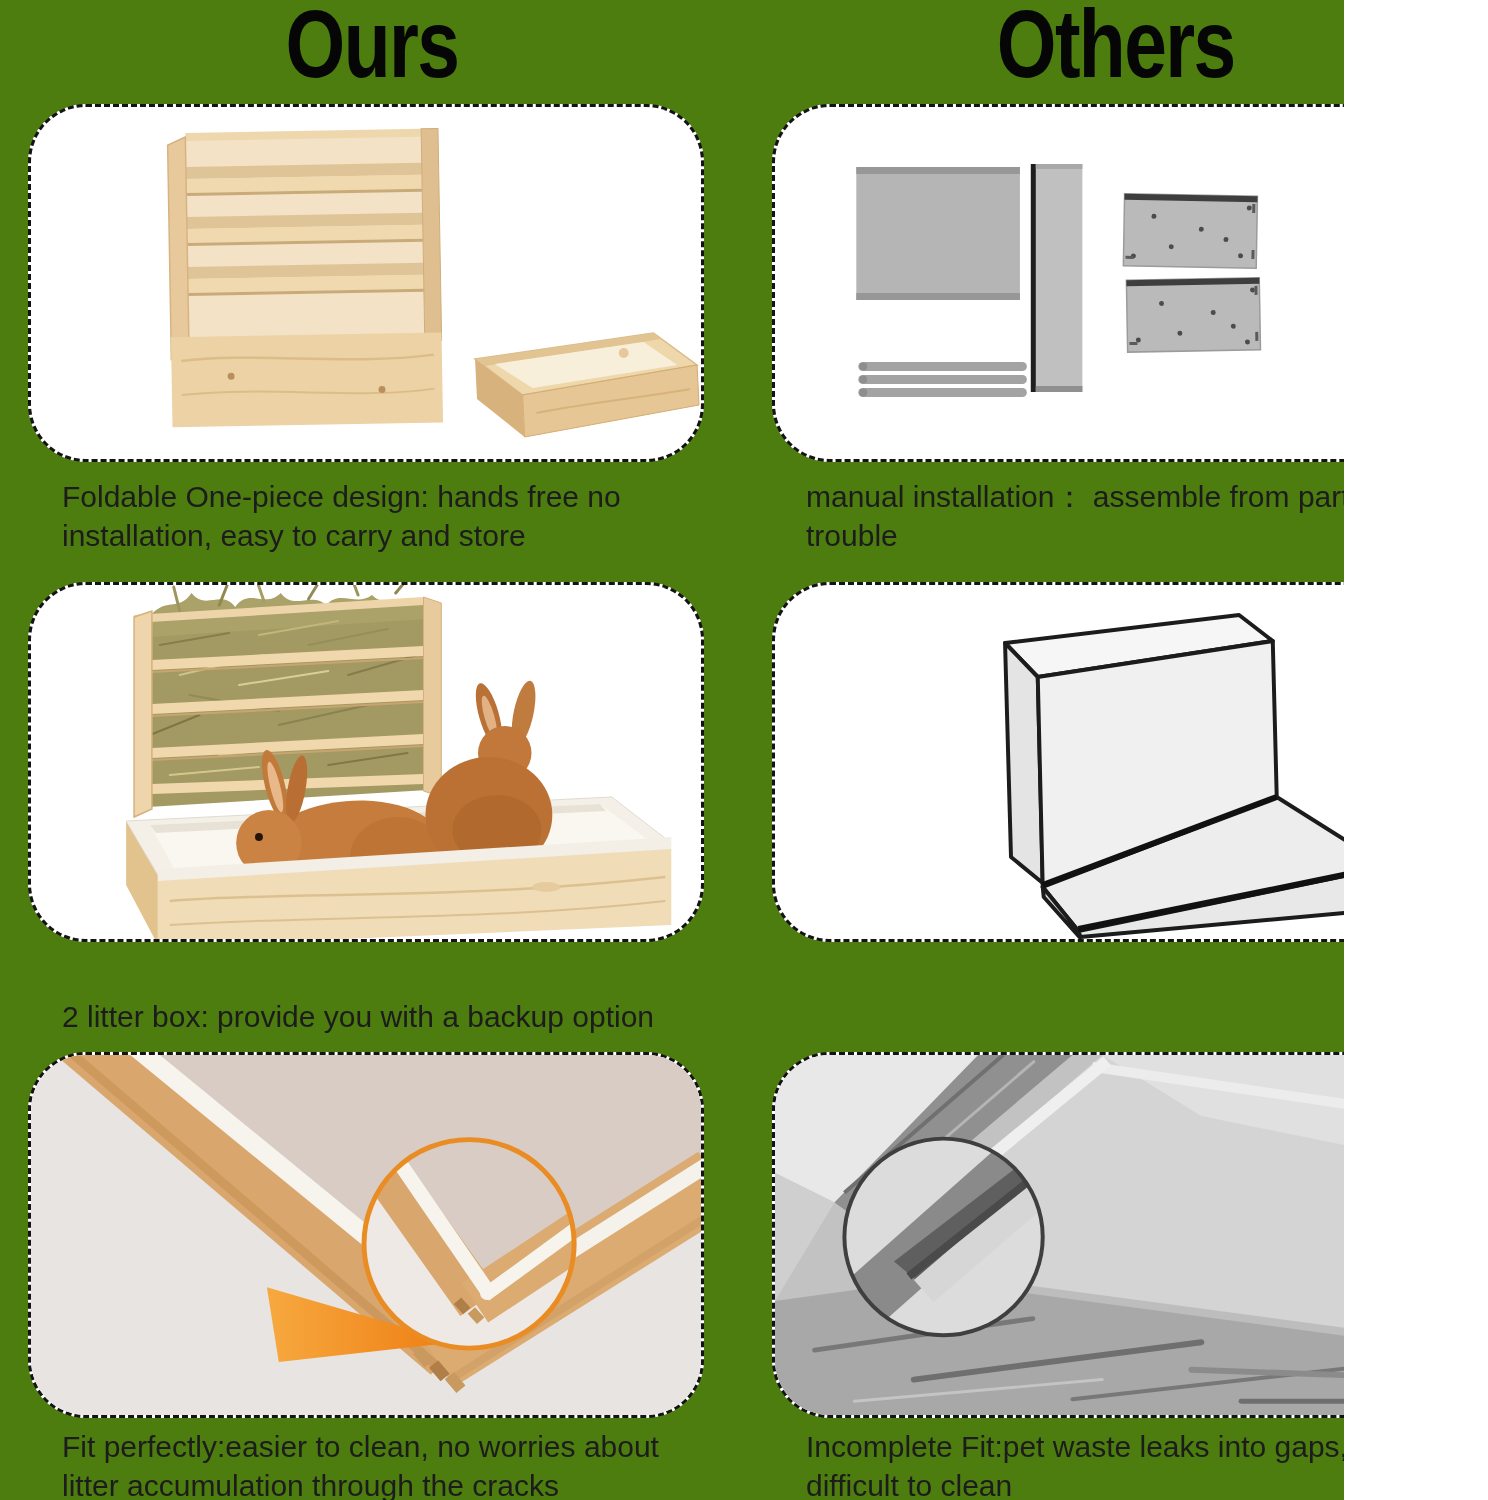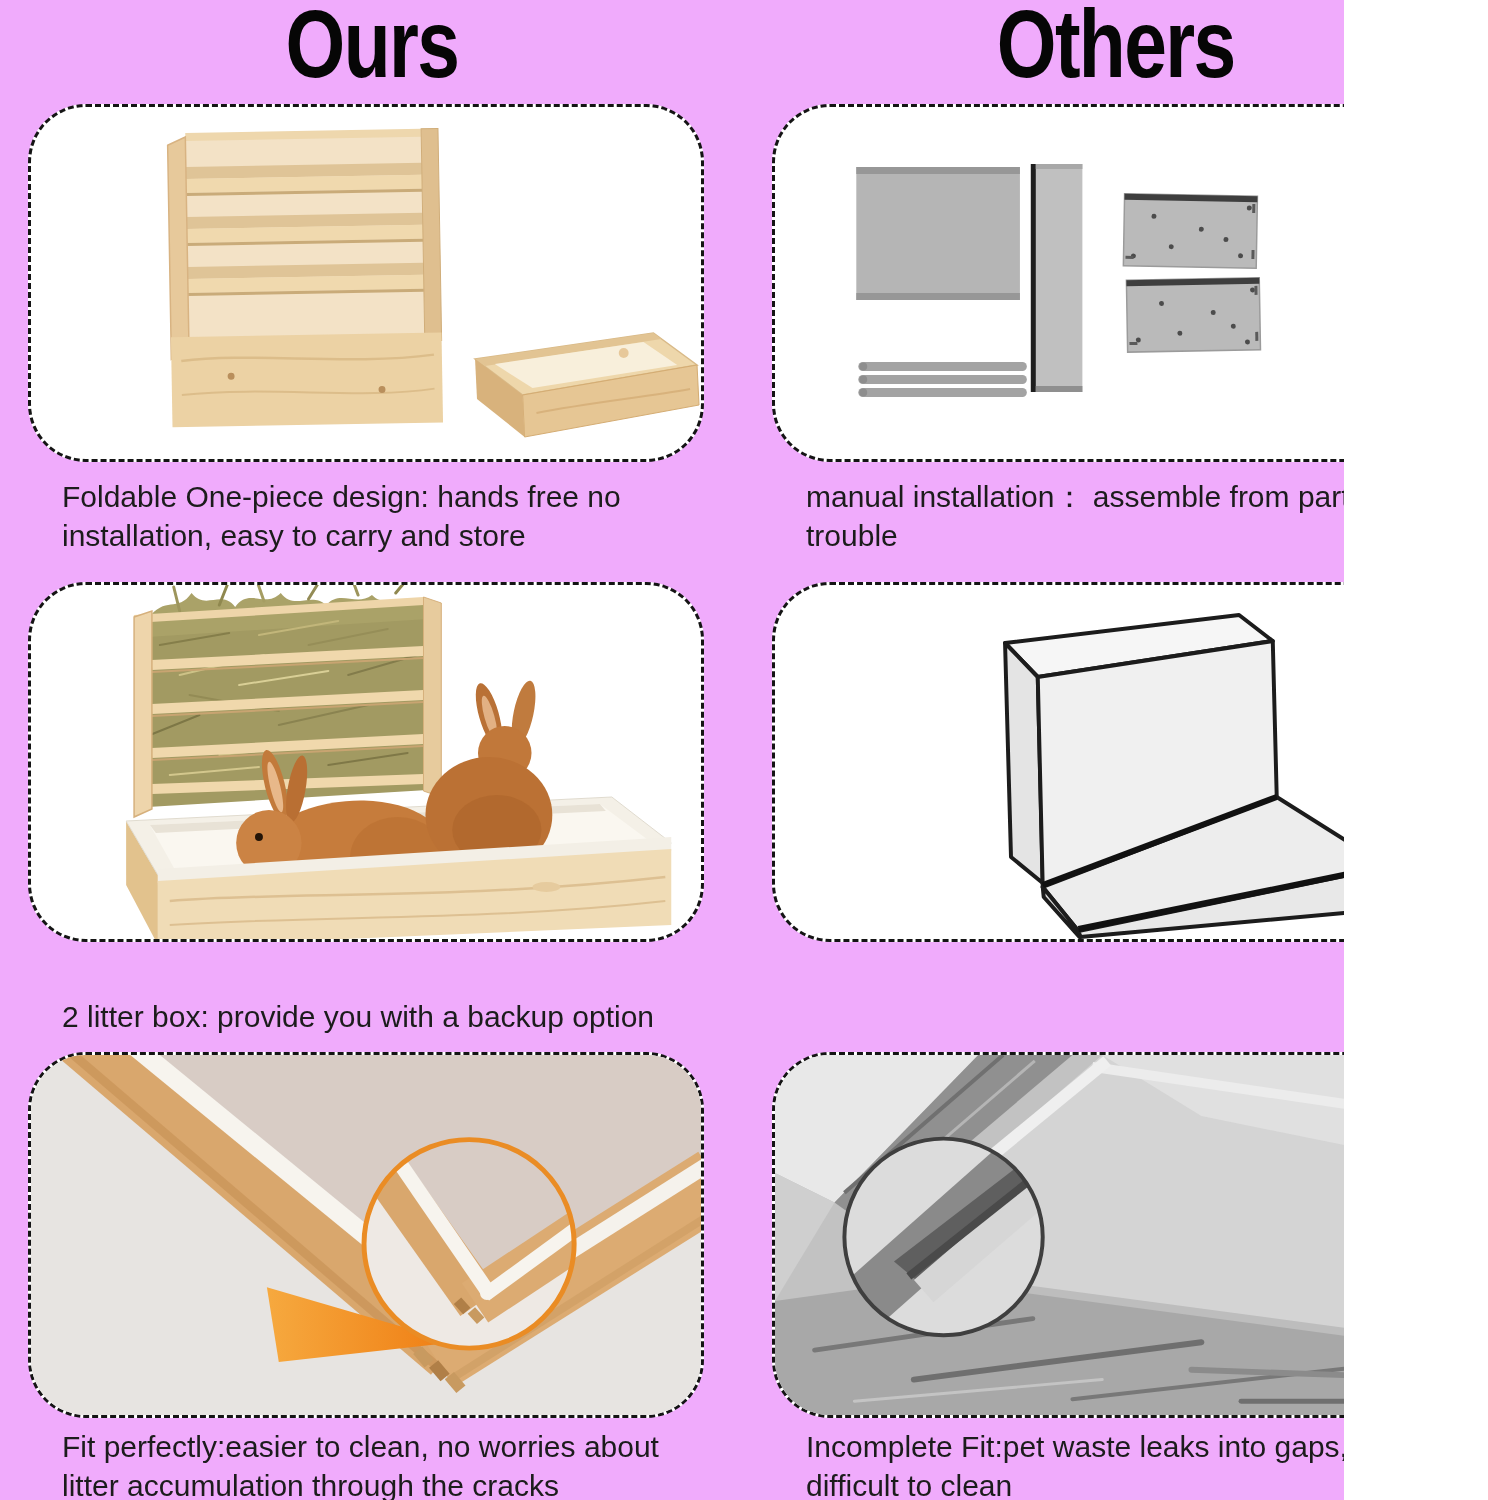--- a/index.html
+++ b/index.html
@@ -1,17 +1,17 @@
 <!DOCTYPE html>
 <html><head>
 <meta charset="utf-8">
 <style>
   html,body{margin:0;padding:0;background:#ffffff;}
   .canvas{
-    position:relative;width:1344px;height:1500px;background:#f0abfc;
+    position:relative;width:1344px;height:1500px;background:#4d7c0f;
     font-family:"Liberation Sans",sans-serif;overflow:hidden;
   }
   .hdr{
     position:absolute;top:-6px;width:744px;height:100px;
     text-align:center;font-weight:bold;font-size:96px;line-height:100px;
     color:#060606;letter-spacing:-2px;
   }
   .hdr span{display:inline-block;transform:scaleX(.8);transform-origin:center;}
   .hdr.left{left:0;}
   .hdr.right{left:744px;}

